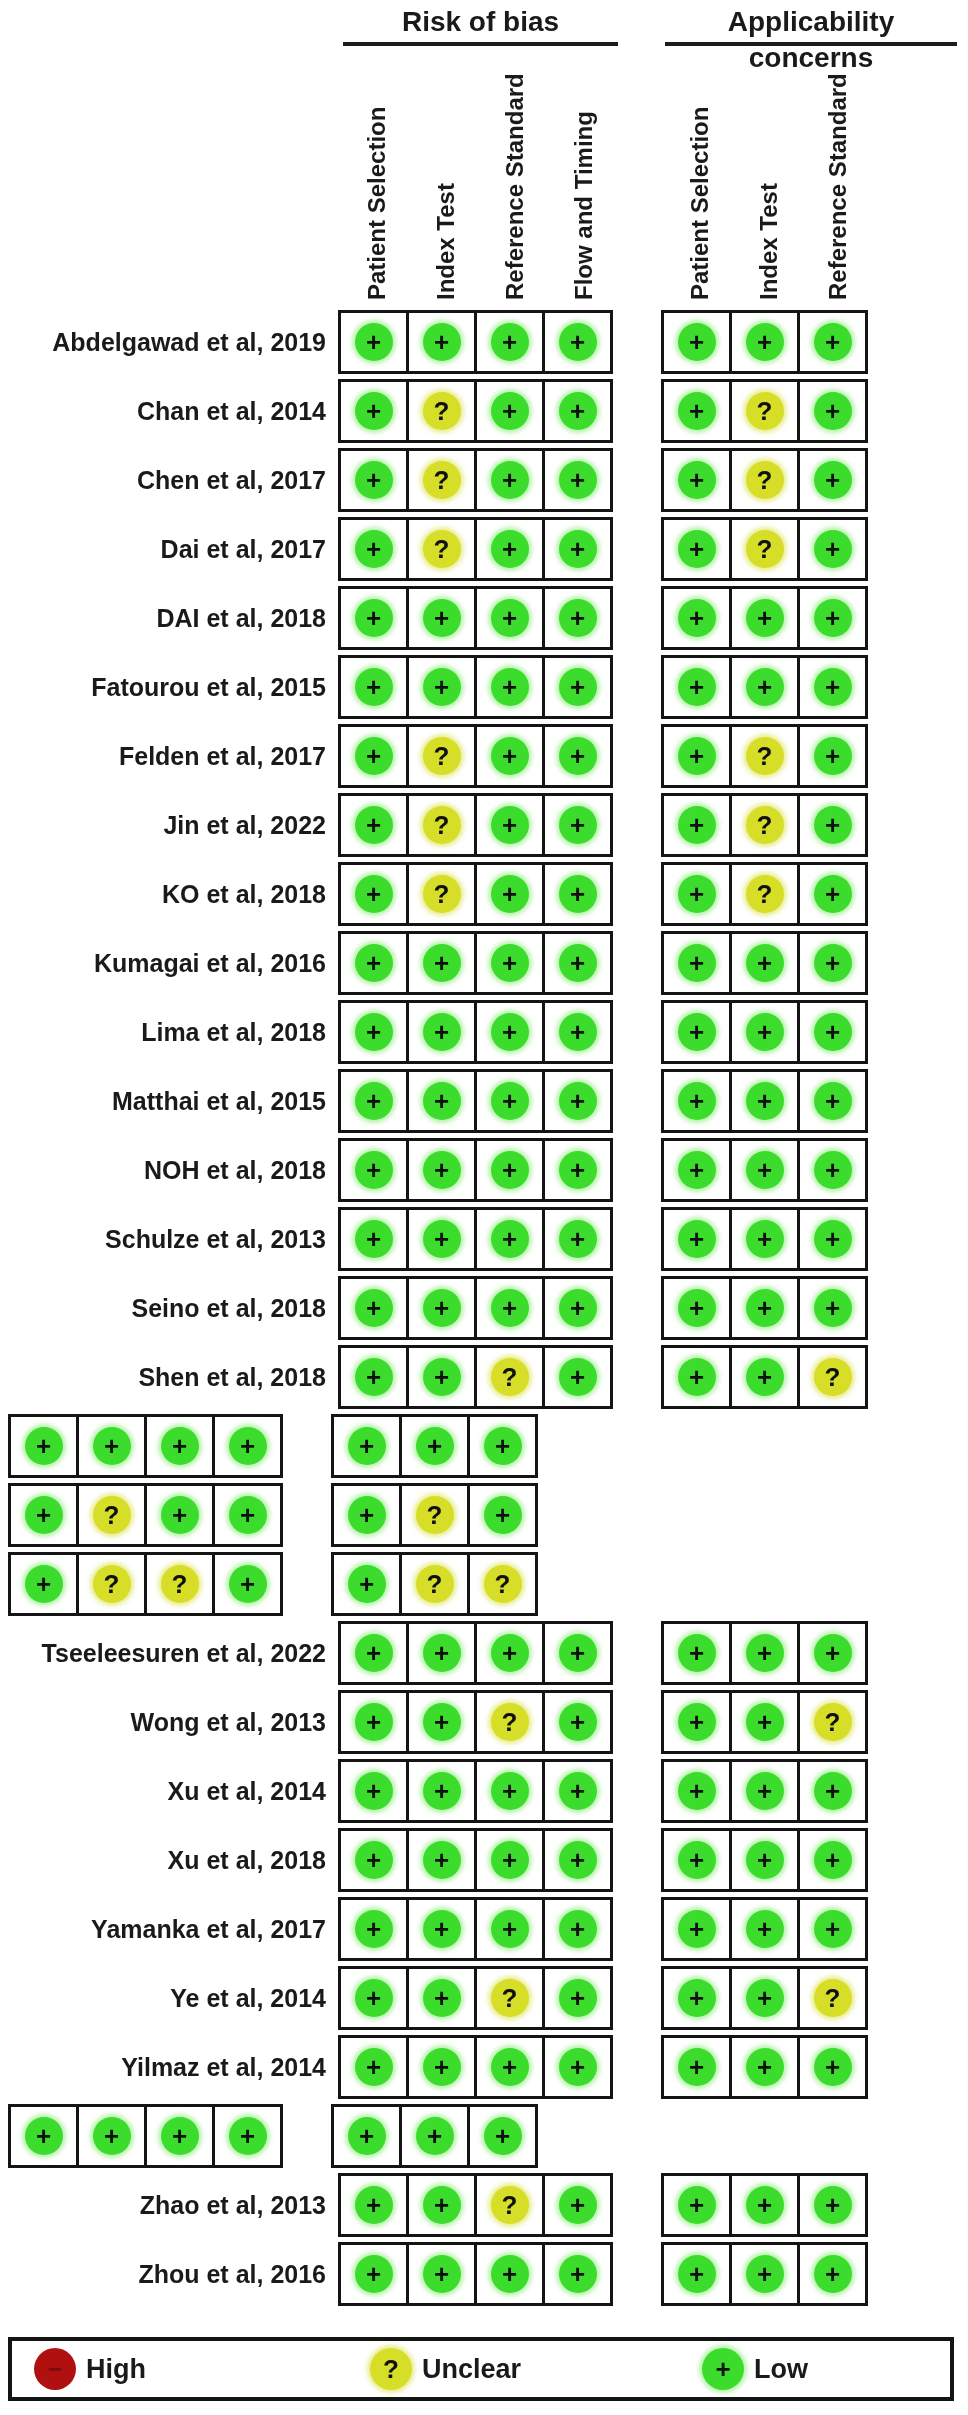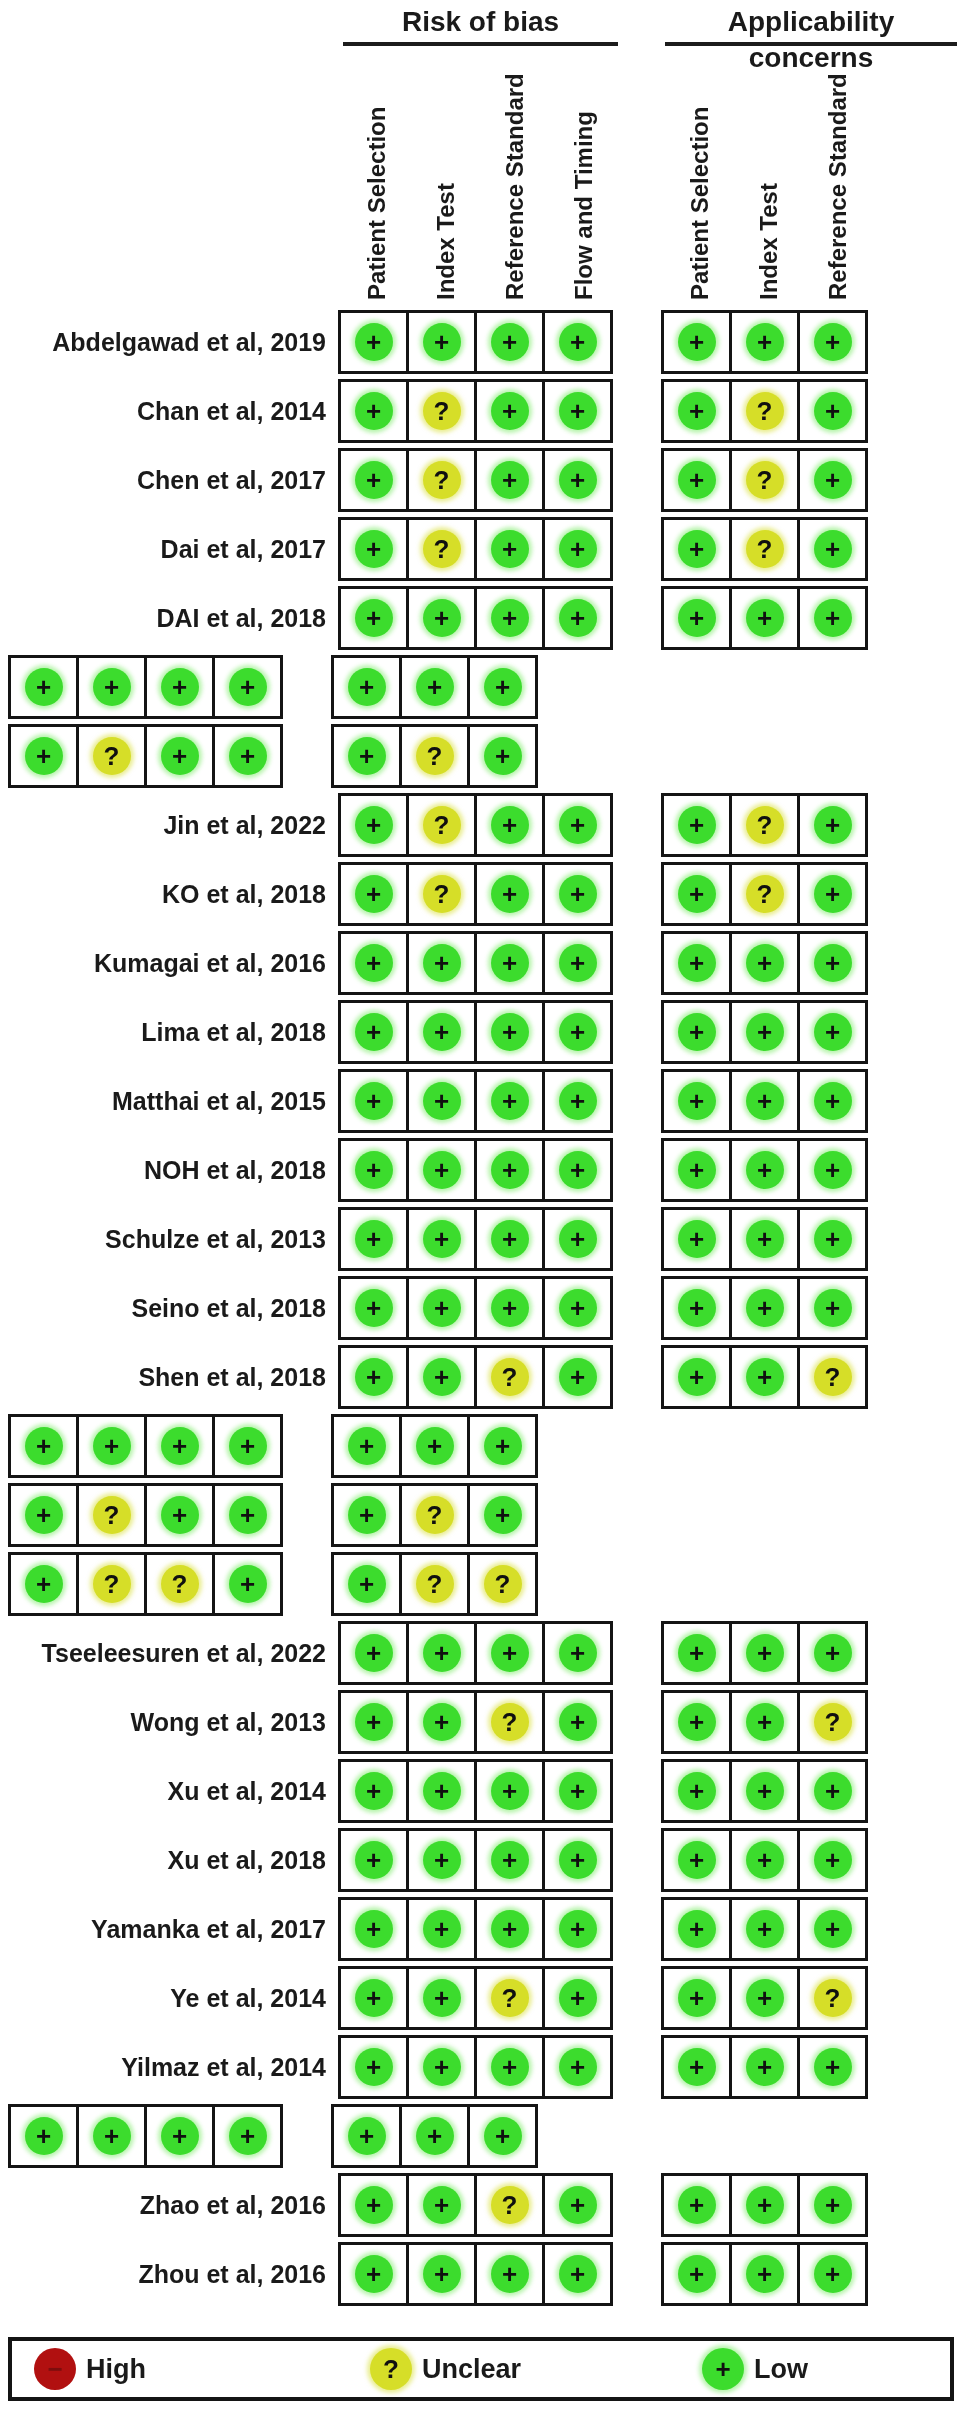--- a/index.html
+++ b/index.html
@@ -272,61 +272,63 @@
             </span>
           </div>
           <div class="cell">
             <span class="dot low" style="background: rgb(60, 220, 45);">
               <span class="sym">+</span>
             </span>
           </div>
         </div>
       </div>
       <div class="study-row">
-        <div class="grid rob">
-          <div class="cell">
-            <span class="dot low" style="background: rgb(60, 220, 45);">
-              <span class="sym">+</span>
-            </span>
-          </div>
-          <div class="cell">
-            <span class="dot low" style="background: rgb(60, 220, 45);">
-              <span class="sym">+</span>
-            </span>
-          </div>
-          <div class="cell">
-            <span class="dot low" style="background: rgb(60, 220, 45);">
-              <span class="sym">+</span>
-            </span>
-          </div>
-          <div class="cell">
-            <span class="dot low" style="background: rgb(60, 220, 45);">
-              <span class="sym">+</span>
-            </span>
-          </div>
-        </div>
-        <div class="grid app">
-          <div class="cell">
-            <span class="dot low" style="background: rgb(60, 220, 45);">
-              <span class="sym">+</span>
-            </span>
-          </div>
-          <div class="cell">
-            <span class="dot low" style="background: rgb(60, 220, 45);">
-              <span class="sym">+</span>
-            </span>
-          </div>
-          <div class="cell">
-            <span class="dot low" style="background: rgb(60, 220, 45);">
-              <span class="sym">+</span>
-            </span>
-          </div>
-        </div>
-      </div>
-      <div class="study-row">
+        <div class="study-label">Fatourou et al, 2015</div>
+        <div class="grid rob">
+          <div class="cell">
+            <span class="dot low" style="background: rgb(60, 220, 45);">
+              <span class="sym">+</span>
+            </span>
+          </div>
+          <div class="cell">
+            <span class="dot low" style="background: rgb(60, 220, 45);">
+              <span class="sym">+</span>
+            </span>
+          </div>
+          <div class="cell">
+            <span class="dot low" style="background: rgb(60, 220, 45);">
+              <span class="sym">+</span>
+            </span>
+          </div>
+          <div class="cell">
+            <span class="dot low" style="background: rgb(60, 220, 45);">
+              <span class="sym">+</span>
+            </span>
+          </div>
+        </div>
+        <div class="grid app">
+          <div class="cell">
+            <span class="dot low" style="background: rgb(60, 220, 45);">
+              <span class="sym">+</span>
+            </span>
+          </div>
+          <div class="cell">
+            <span class="dot low" style="background: rgb(60, 220, 45);">
+              <span class="sym">+</span>
+            </span>
+          </div>
+          <div class="cell">
+            <span class="dot low" style="background: rgb(60, 220, 45);">
+              <span class="sym">+</span>
+            </span>
+          </div>
+        </div>
+      </div>
+      <div class="study-row">
+        <div class="study-label">Felden et al, 2017</div>
         <div class="grid rob">
           <div class="cell">
             <span class="dot low" style="background: rgb(60, 220, 45);">
               <span class="sym">+</span>
             </span>
           </div>
           <div class="cell">
             <span class="dot unclear" style="background: rgb(214, 222, 40);">
               <span class="sym">?</span>
             </span>
@@ -1190,21 +1192,21 @@
             </span>
           </div>
           <div class="cell">
             <span class="dot low" style="background: rgb(60, 220, 45);">
               <span class="sym">+</span>
             </span>
           </div>
         </div>
       </div>
       <div class="study-row">
-        <div class="study-label">Zhao et al, 2016</div>
+        <div class="study-label">Zhao et al, 2013</div>
         <div class="grid rob">
           <div class="cell">
             <span class="dot low" style="background: rgb(60, 220, 45);">
               <span class="sym">+</span>
             </span>
           </div>
           <div class="cell">
             <span class="dot low" style="background: rgb(60, 220, 45);">
               <span class="sym">+</span>
             </span>

